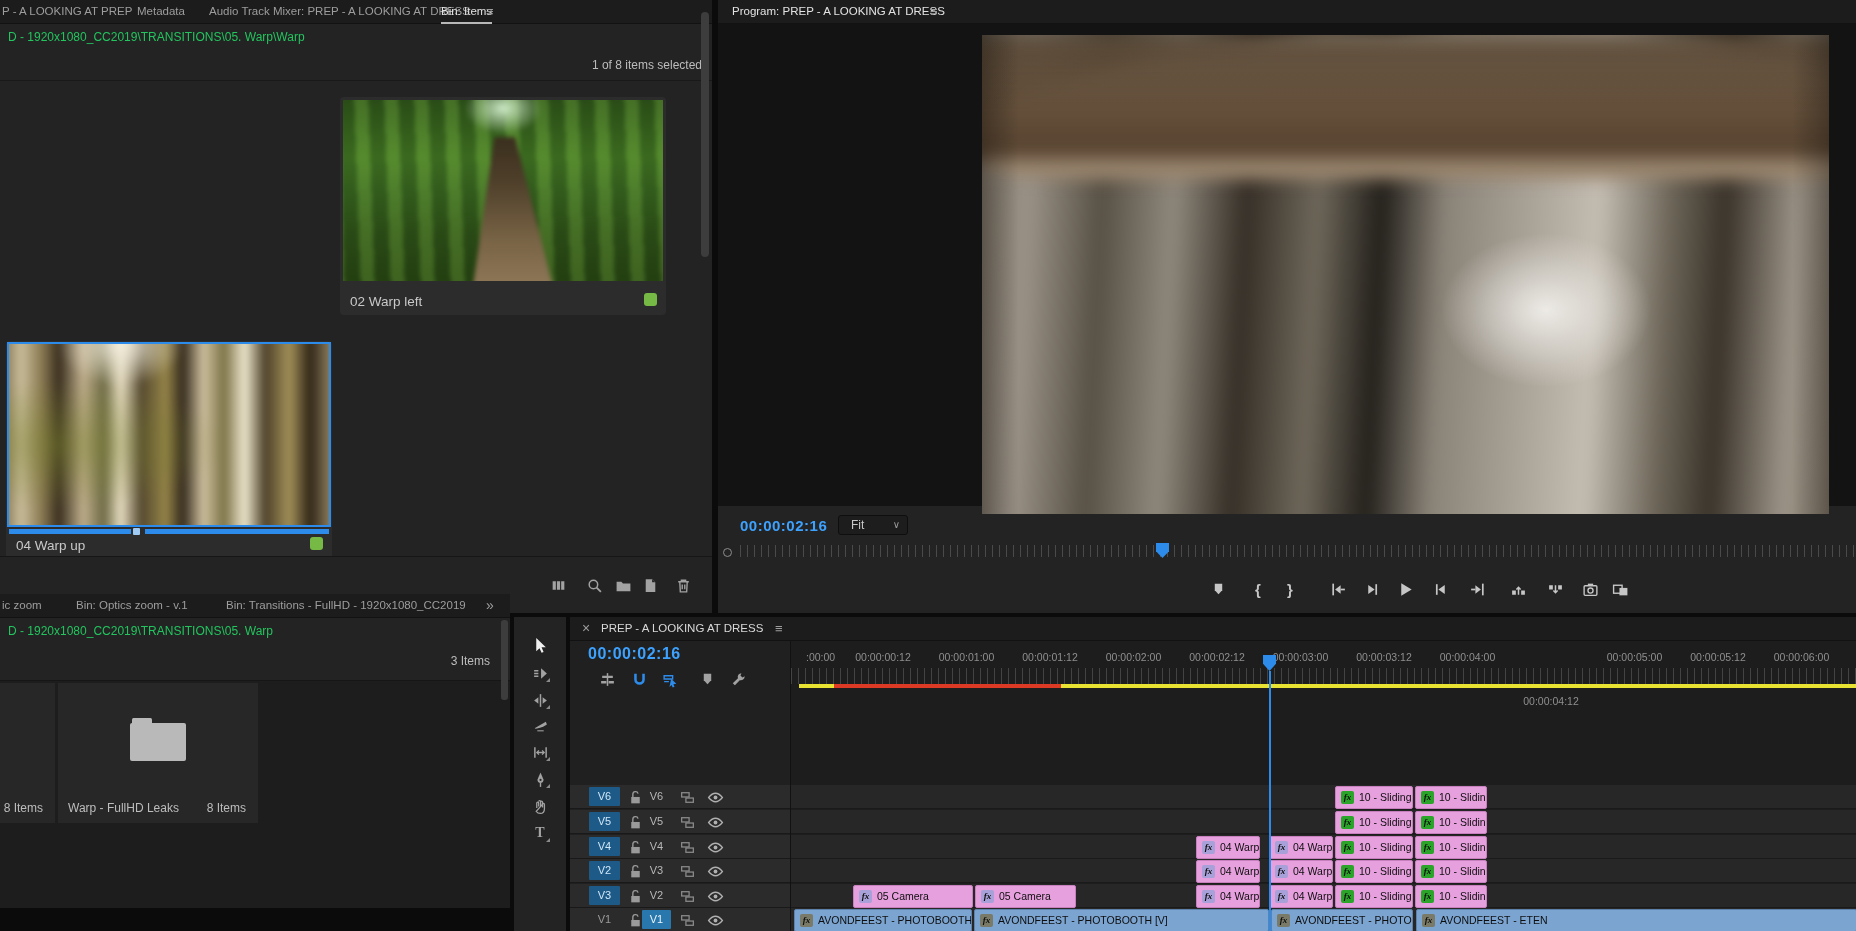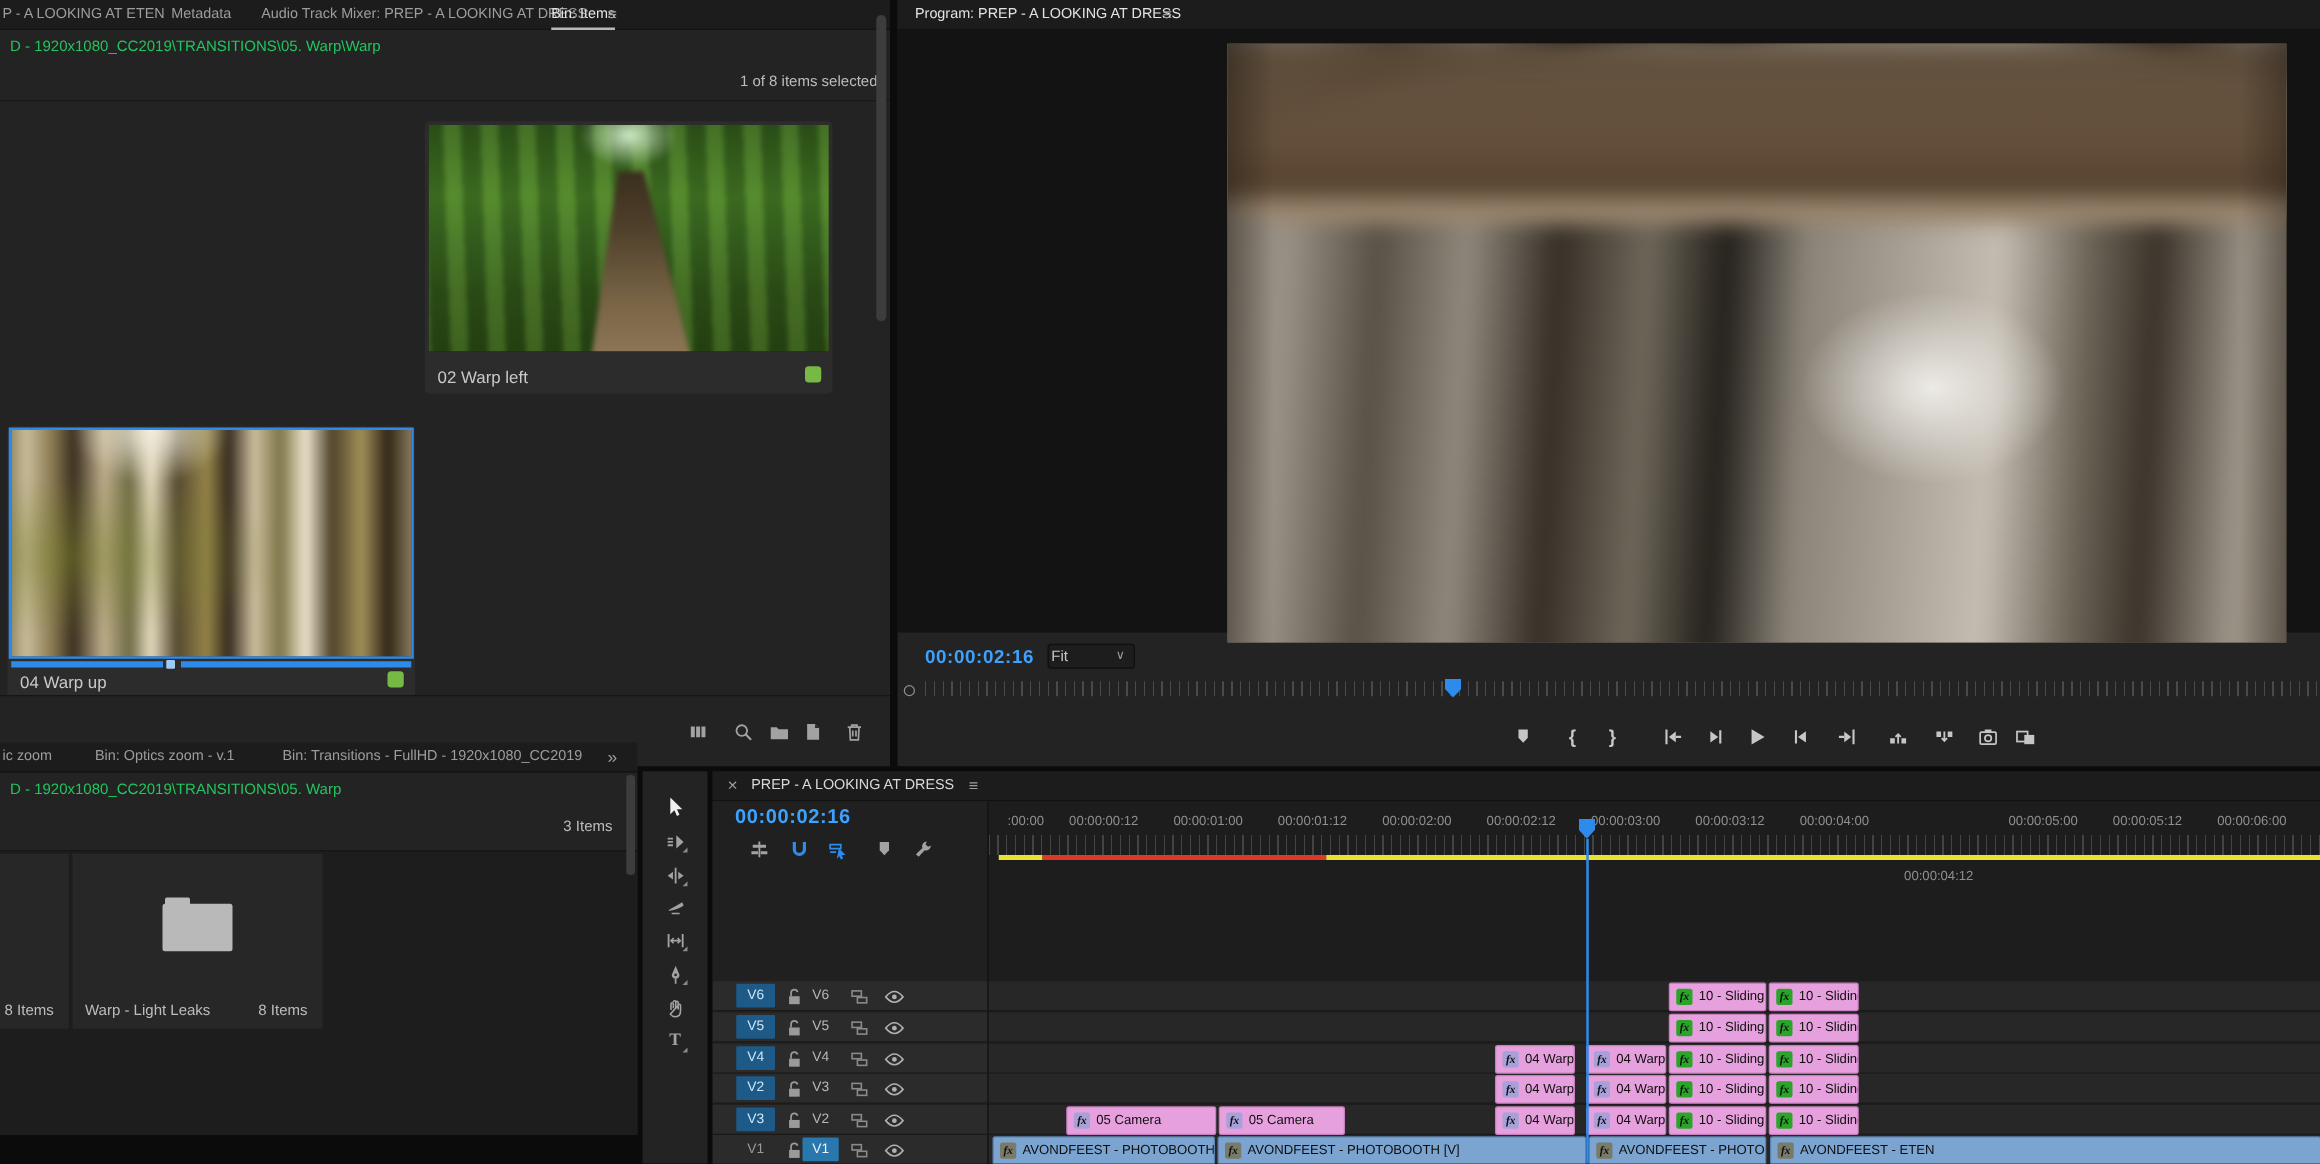--- a/index.html
+++ b/index.html
@@ -62,21 +62,21 @@
   .va1{filter:blur(7px);background:linear-gradient(93deg,#7d7466 0%,#9a9287 8%,#575044 16%,#8f887c 24%,#362f27 32%,#6e675a 40%,#23201b 47%,#8a8378 54%,#a8a196 63%,#c4bdb2 71%,#6b6457 79%,#3a332a 85%,#9c9488 93%,#7d7263 100%)}
   .va2{background:radial-gradient(ellipse 150px 110px at 66% 57%, rgba(240,238,234,.95), rgba(240,238,234,0) 70%)}
   .va3{left:-8%;width:116%;top:56%;height:30%;inset:auto;position:absolute;border-radius:100% 100% 20% 20%/140% 140% 20% 20%;
        background:linear-gradient(180deg,#e2d7c4,#cfc2ad 45%,#97826a 100%);filter:blur(8px)}
   .va4{top:78%;height:26%;inset:auto;position:absolute;left:-5%;width:110%;
        background:linear-gradient(180deg,rgba(112,90,66,.9),#55412e);filter:blur(9px)}
   .va5{background:linear-gradient(90deg,rgba(20,16,12,.55) 0%,transparent 6% 94%,rgba(20,16,12,.5) 100%),
        linear-gradient(180deg,rgba(30,26,22,.35) 0%,transparent 18%)}
   #pg-tc{position:absolute;left:22px;top:517px;font-size:15px;font-weight:bold;color:#3da2ff;letter-spacing:.5px}
   #pg-fit{position:absolute;left:120px;top:515px;width:70px;height:20px;background:#1d1d1d;border:1px solid #0e0e0e;border-radius:3px;
-     font-size:12px;color:#c8c8c8;line-height:18px;padding-left:2px}
+     font-size:12px;color:#c8c8c8;line-height:18px;padding-left:12px}
   #pg-fit .chev{position:absolute;right:7px;top:0;font-size:10px;color:#9a9a9a}
   #pg-ruler{position:absolute;left:0;top:542px;width:1138px;height:18px}
   #pg-ticks{position:absolute;left:22px;right:0;top:3px;height:12px;
      background:repeating-linear-gradient(90deg,#4a4a4a 0 1px,transparent 1px 7px)}
   #pg-knob{position:absolute;left:5px;top:6px;width:9px;height:9px;border:1.5px solid #8d8d8d;border-radius:50%}
   #pg-ph{position:absolute;left:438px;top:1px;width:13px;height:15px;background:#2d8ceb;clip-path:polygon(0 0,100% 0,100% 55%,50% 100%,0 55%)}
   #pg-transport{position:absolute;left:0;top:570px;width:1138px;height:40px}
 
   
   #bb-grid{position:absolute;left:0;top:86px;right:0;bottom:0;background:#1d1d1d;border-top:1px solid #161616}
@@ -112,21 +112,21 @@
   #tl-ph-head{position:absolute;top:14px;width:13px;height:16px;background:#2d8ceb;z-index:41;
      clip-path:polygon(0 0,100% 0,100% 55%,50% 100%,0 55%)}
   .glyph-tab{font-size:15px;font-weight:bold}
 </style>
 </head>
 <body>
 
 <div class="panel" id="bin-top">
   <div class="tabbar">
     <div id="bt-tabs">
-        <span class="tab" style="left: 2px;">P - A LOOKING AT ETEN</span>
+        <span class="tab" style="left: 2px;">P - A LOOKING AT PREP</span>
         <span class="tab" style="left: 137px;">Metadata</span>
         <span class="tab" style="left: 209px;">Audio Track Mixer: PREP - A LOOKING AT DRESS</span>
         <span class="tab active" style="left: 441px;">Bin: Items</span>
       </div>
     <span class="menu-glyph" style="left:486px">≡</span>
   </div>
   <div class="pathline">D - 1920x1080_CC2019\TRANSITIONS\05. Warp\Warp</div>
   <div class="statusline" style="right:10px;top:58px">1 of 8 items selected</div>
   <div id="bt-grid">
       <div class="card" style="left: 340px; top: 16px;">
@@ -283,21 +283,21 @@
   </div>
   <div class="pathline">D - 1920x1080_CC2019\TRANSITIONS\05. Warp</div>
   <div class="statusline" style="right:20px;top:60px">3 Items</div>
   <div id="bb-grid">
       <div class="tile" style="left: -145px; width: 200px;">
         <div class="tcount">8 Items</div>
       </div>
       <div class="tile" style="left: 58px; width: 200px;"><span><svg viewBox="0 0 58 46" xmlns="http://www.w3.org/2000/svg" class="folder">
             <rect x="3" y="1" width="20" height="8" rx="1.5" fill="#b9b9b9"></rect>
             <rect x="1" y="6" width="56" height="38" rx="2" fill="#b9b9b9"></rect>
-          </svg></span><div class="tname">Warp - Light Leaks</div><div class="tcount">8 Items</div></div>
+          </svg></span><div class="tname">Warp - FullHD Leaks</div><div class="tcount">8 Items</div></div>
     </div>
   <div id="bb-scroll"></div>
 </div>
 
 <div class="panel" id="tools">
     <span class="icon bright" style="left: 15px; top: 17px;">
       <svg viewBox="0 0 16 16" xmlns="http://www.w3.org/2000/svg">
         <path fill="currentColor" d="M4 1v12.5l3.1-3 1.9 4.3 1.9-.8-1.9-4.3H13z"></path>
       </svg>
     </span>

